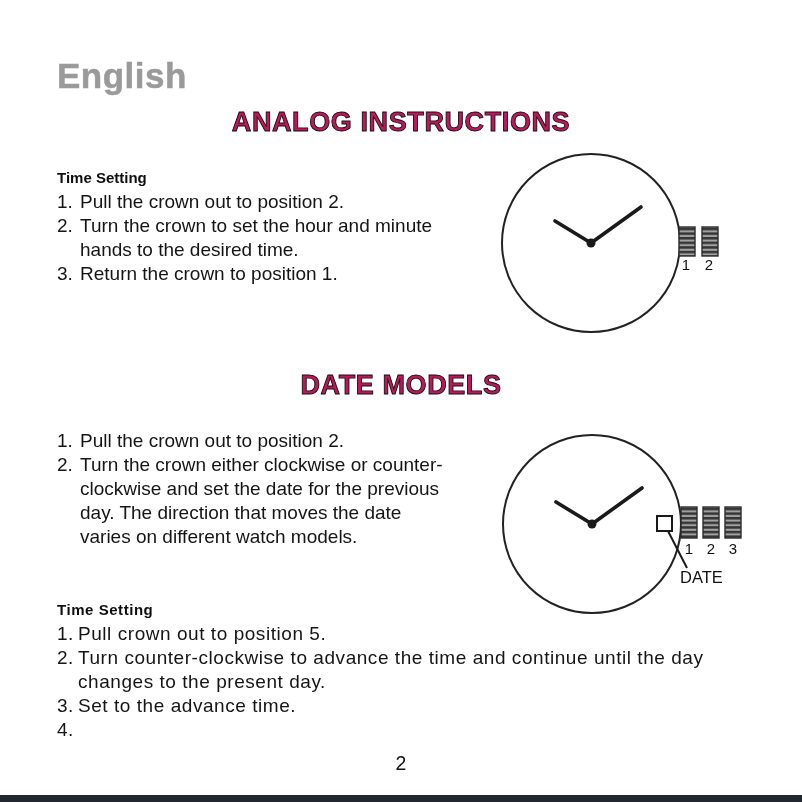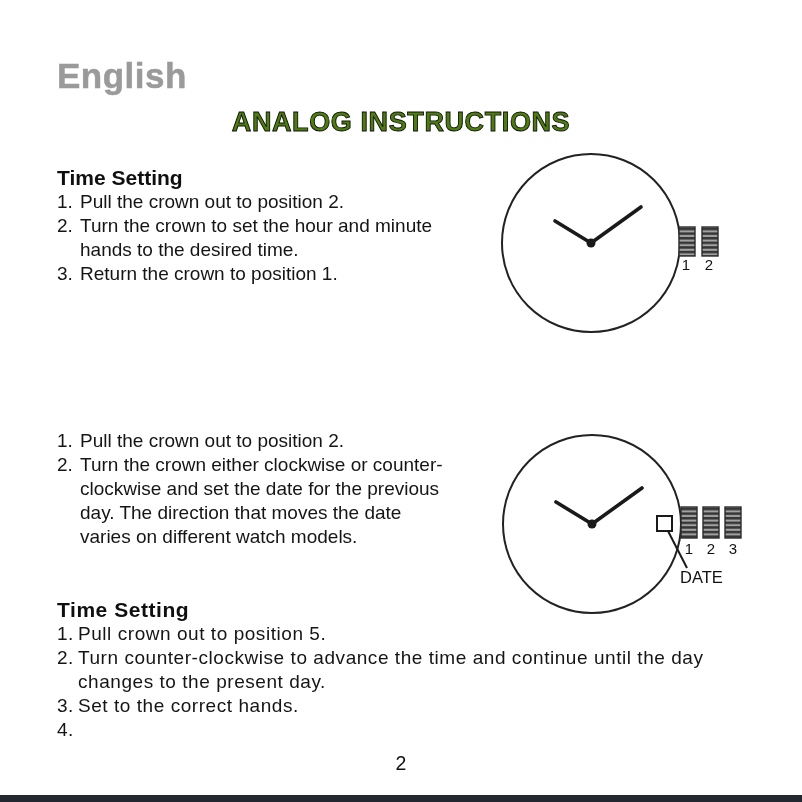--- a/index.html
+++ b/index.html
@@ -9,27 +9,27 @@
     font-family:"Liberation Sans", sans-serif;
   }
   .lang-heading {
     position:absolute; left:57px; top:50px;
     font-size:35px; font-weight:bold; line-height:1;
     color:#9a9a9a; -webkit-text-stroke:0.5px #9a9a9a; letter-spacing:0.5px;margin-top:8px;
   }
   .section-title {
     position:absolute; left:0; width:802px; text-align:center;
     font-size:27px; font-weight:bold; line-height:1;
-    color:#4d7c0f; -webkit-text-stroke:0.9px #0d0d0d; letter-spacing:0.6px;
+    color:#be185d; -webkit-text-stroke:0.9px #0d0d0d; letter-spacing:0.6px;
   }
   .title-analog { top:109px; }
   .title-date-models { top:372px; }
   .text-block { position:absolute; left:57px; font-size:19px; line-height:24px; }
   .text-block h3 {
-    margin:0; font-size:21px; font-weight:bold; line-height:24px; color:#0f0f0f;
+    margin:0; font-size:15px; font-weight:bold; line-height:24px; color:#0f0f0f;
   }
   ol.steps { list-style:none; margin:0; padding:0; }
   ol.steps li { position:relative; padding-left:23px; }
   ol.steps .num { position:absolute; left:0; top:0; }
   ol.steps .txt { white-space:pre-line; }
   .block-analog-time { top:166px; width:440px; }
   .block-date-setting { top:429px; width:440px; }
   .block-date-time { top:598px; width:720px; letter-spacing:0.55px; }
   .block-date-time ol.steps li { padding-left:21px; }
   .watch-svg { position:absolute; }
@@ -75,20 +75,21 @@
     <circle cx="96" cy="98" r="89" fill="#ffffff" stroke="#222222" stroke-width="2"></circle>
     <line x1="96" y1="98" x2="60" y2="76" stroke="#1a1a1a" stroke-width="3.6" stroke-linecap="round"></line>
     <line x1="96" y1="98" x2="146" y2="62" stroke="#1a1a1a" stroke-width="3.6" stroke-linecap="round"></line>
     <circle cx="96" cy="98" r="4.5" fill="#1a1a1a"></circle>
     <rect x="184" y="82" width="16" height="29" fill="url(#stripes1)" stroke="#2b2b2b" stroke-width="1.4"></rect>
     <rect x="207" y="82" width="16" height="29" fill="url(#stripes1)" stroke="#2b2b2b" stroke-width="1.4"></rect>
     <text x="191" y="125" text-anchor="middle" class="crown-label">1</text>
     <text x="214" y="125" text-anchor="middle" class="crown-label">2</text>
   </svg>
 
+  <div class="section-title title-date-models">DATE MODELS</div>
 
   <div class="text-block block-date-setting">
     <ol class="steps">
         <li><span class="num">1.</span><span class="txt">Pull the crown out to position 2.</span></li>
         <li><span class="num">2.</span><span class="txt">Turn the crown either clockwise or counter-
 clockwise and set the date for the previous
 day. The direction that moves the date
 varies on different watch models.</span></li>
       </ol>
   </div>
@@ -114,21 +115,21 @@
     <text x="238" y="129" text-anchor="middle" class="crown-label">3</text>
     <text x="185" y="158" text-anchor="start" class="date-label">DATE</text>
   </svg>
 
   <div class="text-block block-date-time">
     <h3>Time Setting</h3>
     <ol class="steps">
         <li><span class="num">1.</span><span class="txt">Pull crown out to position 5.</span></li>
         <li><span class="num">2.</span><span class="txt">Turn counter-clockwise to advance the time and continue until the day
 changes to the present day.</span></li>
-        <li><span class="num">3.</span><span class="txt">Set to the correct hands.</span></li>
+        <li><span class="num">3.</span><span class="txt">Set to the advance time.</span></li>
         <li><span class="num">4.</span></li>
       </ol>
   </div>
 
   <div class="page-number">2</div>
 
   <div class="bottom-bar"></div>
 
 </div>
 

